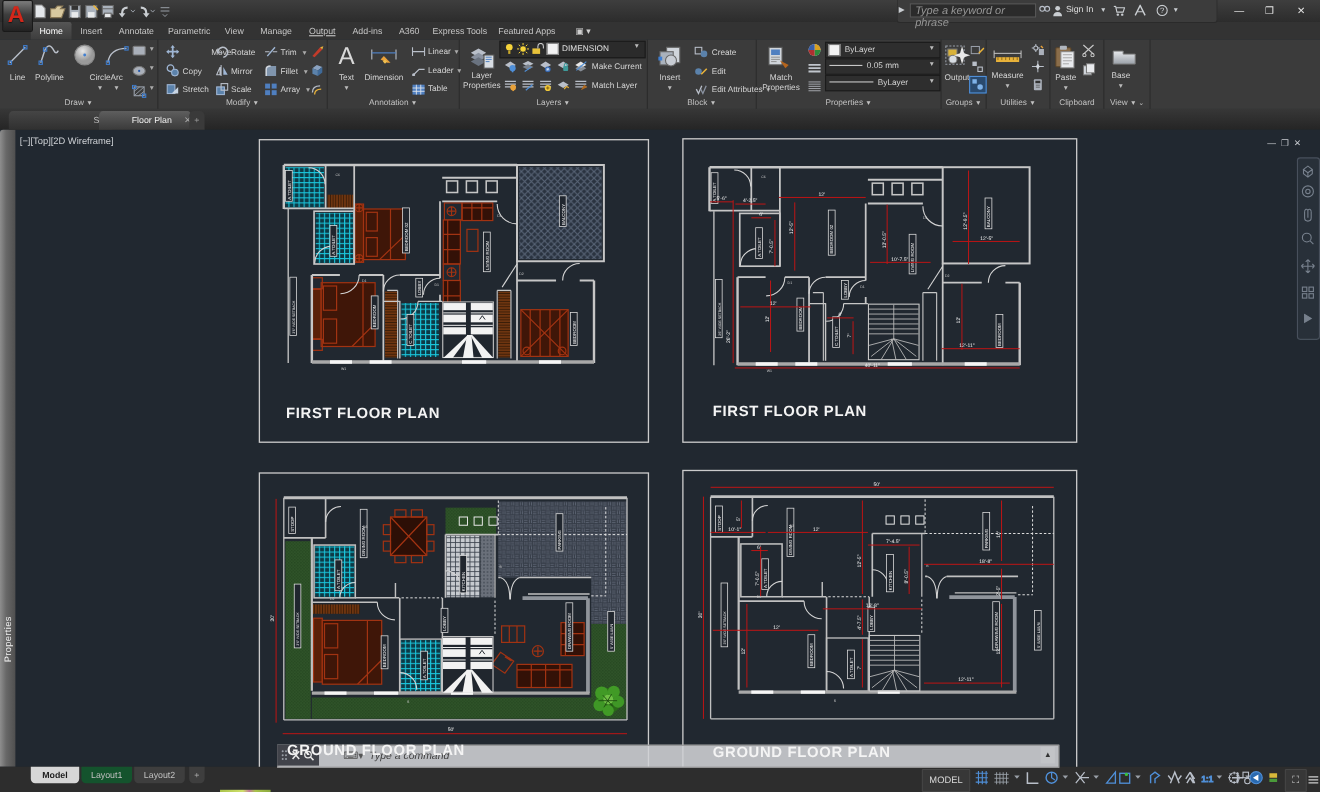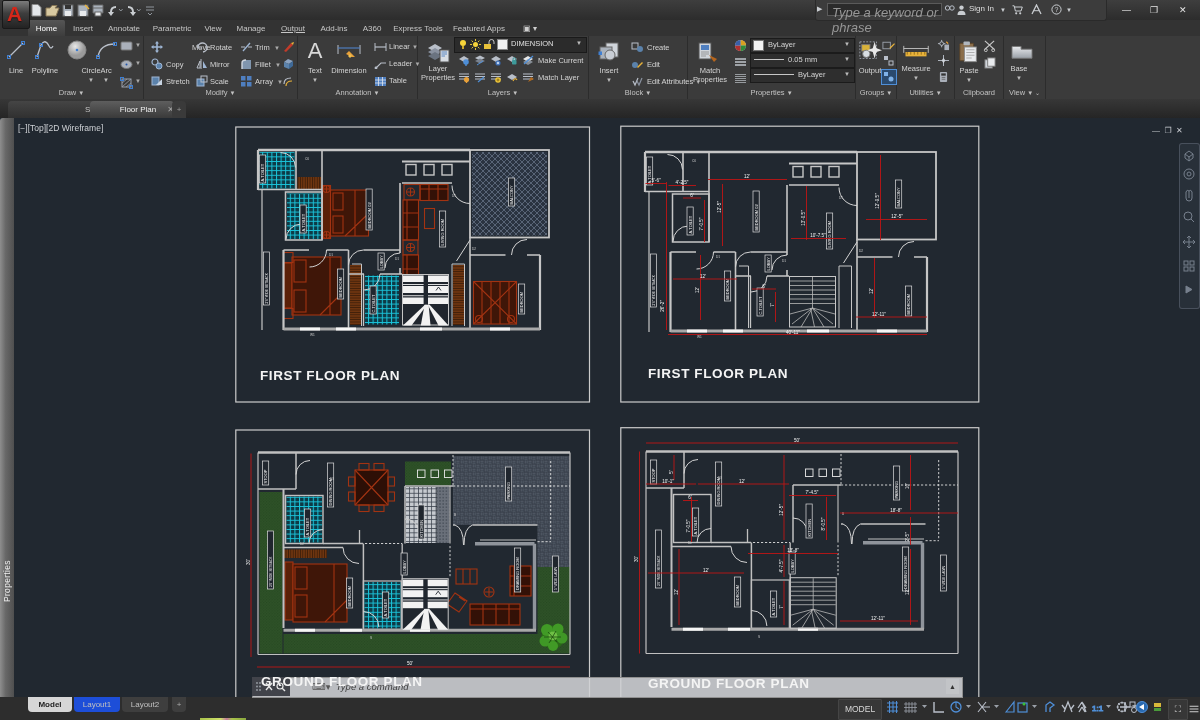--- a/index.html
+++ b/index.html
@@ -12,21 +12,21 @@
     background:linear-gradient(#7c7c7c,#3e3e3e 45%,#232323);
     border:1px solid #191919; z-index:30;}
   #logo .A{position:absolute;left:4px;top:1px;font-weight:bold;font-size:21px;
     color:#d3271a; text-shadow:0 1px 1px #00000088;}
   #logoarr{left:31px;top:9px;z-index:30;color:#b5b5b5;font-size:6px;}
   #title-text{left:0;top:4px;width:976px;text-align:center;color:#dcdcdc;font-size:8.5px;z-index:5;}
   #srchpanel{left:815px;top:0;width:290px;height:20px;background:#3c3c3c;
     border:1px solid #2a2a2a;border-top:none;border-radius:0 0 3px 3px;z-index:10;}
   #srchbox{left:827px;top:3px;width:113px;height:11px;background:#2b2b2b;
     border:1px solid #5a5a5a;z-index:11;}
-  #srchbox span{position:absolute;left:4px;top:1px;font-style:italic;color:#979797;font-size:13px;}
+  #srchbox span{position:absolute;left:4px;top:1px;font-style:italic;color:#979797;font-size:10px;}
   .ticon{position:absolute;top:4px;color:#c9cdd1;font-size:9px;z-index:12;}
   .winbtn{position:absolute;top:5px;color:#e4e4e4;font-size:9px;z-index:12;}
   #tabrow{left:0;top:20px;width:1200px;height:16px;background:#333333;}
   .rtab{position:absolute;top:20px;height:16px;line-height:17px;color:#c6c6c6;
      font-size:8px;text-align:center;z-index:6;}
   #tab-home{background:linear-gradient(#555,#3d3d3d);color:#fff;border-radius:2px 2px 0 0;}
   #ribbon{left:0;top:36px;width:1200px;height:63px;background:#3b3b3b;}
   .rpanel{position:absolute;top:36px;height:63px;border-right:1px solid #2c2c2c;z-index:4;}
   .plabel{position:absolute;bottom:2px;left:0;width:100%;text-align:center;
      color:#c2c2c2;font-size:7.5px;}
@@ -969,21 +969,21 @@
       </g>
     <path d="M12 4 L18 11 M18 4 L12 11" stroke="#e8e8e8" stroke-width="1.4"></path>
     <circle cx="26" cy="7" r="3" fill="none" stroke="#e8e8e8" stroke-width="1.2"></circle>
     <path d="M28.2 9.2 L31 12" stroke="#e8e8e8" stroke-width="1.4"></path>
   </svg>
   <div id="cmdtext" class="abs"><span style="font-style:normal;color:#555;">⌨▾</span>&nbsp; Type  a  command</div>
   <div id="cmdup" class="abs">▲</div>
 
   <div id="bottombar" class="abs"></div>
   <div class="ltab" style="left:28px;width:44px;background:#d6d6d6;color:#1d1d1d;font-weight:bold;">Model</div>
-  <div class="ltab" style="left:74px;width:46px;background:#1d4ed8;color:#c0c0c0;">Layout1</div>
+  <div class="ltab" style="left:74px;width:46px;background:#14532d;color:#c0c0c0;">Layout1</div>
   <div class="ltab" style="left:122px;width:46px;background:#3e3e3e;color:#c0c0c0;">Layout2</div>
   <div class="ltab" style="left:172px;width:14px;background:#3e3e3e;color:#aaa;">+</div>
   <div id="statusbar" class="abs"></div>
   <div class="sbtn" style="left:838px;top:699px;width:42px;font-size:8.5px;line-height:18px;z-index:7;color:#d8d8d8;">MODEL</div>
   <svg class="abs" style="left:884px;top:699px;z-index:7;" width="312" height="20" viewBox="0 0 312 20">
     <g fill="none" stroke="#4f8fd8">
       <g stroke-width="1">
         <path d="M3 4 H14 M3 8 H14 M3 12 H14 M5.5 2 V14 M9 2 V14 M12.5 2 V14"></path>
       </g>
       <g stroke="#9aa0a8" stroke-width="0.8">

